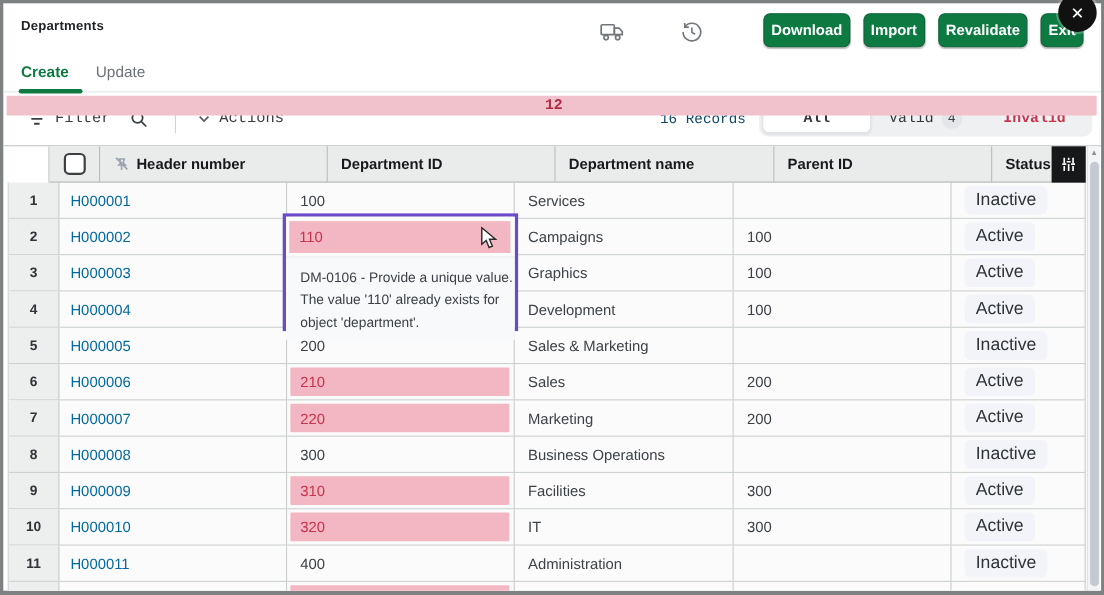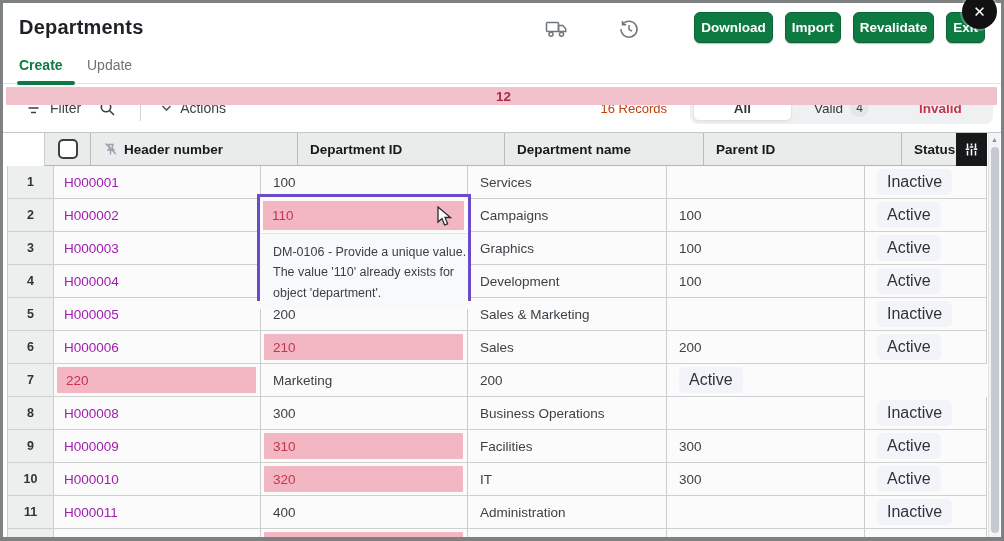--- a/index.html
+++ b/index.html
@@ -4,46 +4,46 @@
 <style>
   * { margin:0; padding:0; box-sizing:border-box; }
   html,body { width:1004px; height:541px; }
   body { font-family:"Liberation Sans","DejaVu Sans",sans-serif; background:#777b7c; }
 
   .frame { position:relative; width:1004px; height:541px; background:#7d8182; overflow:hidden; }
   .window { position:absolute; left:3px; top:3px; width:998px; height:534px; background:#ffffff; overflow:hidden; }
 
   
   .topbar { position:absolute; left:0; top:0; width:100%; height:52px; }
-  .title { position:absolute; left:16px; top:13px; font-size:20px; font-weight:700; color:#1f2226; letter-spacing:.2px; }
+  .title { position:absolute; left:16px; top:13px; font-size:12px; font-weight:700; color:#1f2226; letter-spacing:.2px; }
   .top-icons { position:absolute; left:540px; top:12px; display:flex; gap:44px; }
   .icon-btn { width:28px; height:28px; display:flex; align-items:center; justify-content:center; cursor:pointer; }
   .btn-group { position:absolute; right:16px; top:9px; display:flex; gap:12px; }
   .gbtn { background:#0d7a42; color:#fff; font-weight:700; font-size:13.5px; border:1px solid #0a6437;
           border-radius:6px; padding:7px 6px; box-shadow:0 1px 1px rgba(0,0,0,.25); white-space:nowrap; cursor:pointer;
           font-family:"Liberation Sans","DejaVu Sans",sans-serif; }
   .close-btn { position:absolute; right:7px; top:-6px; width:35px; height:35px; border-radius:50%;
                background:#111; color:#fff; display:flex; align-items:center; justify-content:center;
                font-size:15px; z-index:60; cursor:pointer; box-shadow:0 0 0 2px rgba(255,255,255,.25); }
 
   
   .tabs { position:absolute; left:0; top:52px; width:100%; height:29px; border-bottom:1px solid #e3e5e5; }
   .tab { position:absolute; top:2px; font-size:14px; font-weight:700; cursor:pointer; }
   .tab-create { left:16px; color:#0d7a42; }
   .tab-update { left:84px; color:#6d7276; font-weight:400; }
   .tab-underline { position:absolute; left:14px; bottom:-2px; width:58px; height:4px; background:#0d7a42; border-radius:3px; }
 
   
   .toolbar { position:absolute; left:0; top:81px; width:100%; height:49px; border-bottom:1px solid #c3c8c7;
-             display:flex; align-items:center; }
+             display:flex; align-items:center;font-family:Liberation Mono, monospace; }
   .tool-left { display:flex; align-items:center; gap:10px; padding-left:22px; }
   .tool-item { display:flex; align-items:center; gap:8px; font-size:14px; color:#3a3f44; cursor:pointer; }
   .vdiv { width:1px; height:26px; background:#cfd3d4; margin:0 10px 0 14px; }
   .spacer { flex:1; }
-  .records { font-size:13px; color:#c2410c; margin-right:23px; }
+  .records { font-size:13px; color:#0c4a6e; margin-right:12px; }
   .segmented { display:flex; align-items:flex-end; background:#eff0f1; border-radius:8px; padding:3px;
                margin-right:8px; height:32px; }
   .segment { width:99px; height:26px; display:flex; align-items:center; justify-content:center; gap:7px;
              font-size:13.5px; color:#33383c; cursor:pointer; border-radius:6px; }
   .segment.active { background:#ffffff; border:1px solid #e2e3e6; font-weight:700; box-shadow:0 1px 2px rgba(0,0,0,.06); }
   .segment.invalid { color:#c8334e; font-weight:600; }
   .badge { min-width:19px; height:18px; padding:0 5px; border-radius:10px; background:#e4e6e9;
            font-size:12px; color:#3c4145; display:flex; align-items:center; justify-content:center; }
   .badge.pink { background:#f1c2cc; color:#b22944; }
 
@@ -55,21 +55,21 @@
                padding-left:12px; font-size:13.5px; font-weight:700; color:#17191c; gap:6px; }
   .thead .hc.center { justify-content:center; padding-left:0; }
   .checkbox { width:20px; height:20px; border:2px solid #3c4043; border-radius:5px; background:#fff; cursor:pointer; }
   .settings-btn { position:absolute; right:0; top:0; width:31px; height:33px; background:#16181a;
                   display:flex; align-items:center; justify-content:center; cursor:pointer; }
 
   .trow { height:33px; background:#fbfbfb; border-left:1px solid #c9cdcc; }
   .c { border-right:1px solid #c9cdcc; border-bottom:1px solid #cdd1d0; display:flex; align-items:center;
        padding-left:12px; font-size:13.5px; color:#3c4247; overflow:hidden; }
   .c.num { justify-content:center; padding-left:0; background:#edefee; font-weight:700; font-size:12.5px; color:#2f3438; }
-  .c.hnum { color:#a21caf;padding-left:10px; }
+  .c.hnum { color:#0369a1;padding-left:10px; }
   .c.dept { position:relative; padding-left:0; }
   .pink { position:absolute; left:3px; right:4px; top:3px; bottom:3px; background:#f2b7c2; display:flex;
           align-items:center; padding-left:9px; color:#c8334e; font-size:13.5px; border-radius:1px; }
   .dept-val { padding-left:12px; }
   .pill { background:#f3f4f9; border-radius:5px; padding:4px 10px; font-size:16px; color:#2e3338; cursor:pointer; }
 
   
   .scrollbar { position:absolute; right:1px; top:130px; bottom:0; width:12px; background:#f3f4f6; border-left:1px solid #e0e2e4; }
   .sb-arrow { position:absolute; top:3px; left:0; width:100%; text-align:center; font-size:7px; color:#8a9098; }
   .sb-thumb { position:absolute; top:14px; left:2px; width:8px; bottom:4px; background:#c4c9d2; border-radius:5px; cursor:pointer; }
@@ -269,20 +269,21 @@
               <div class="pink">210</div>
             </div>
             <div class="c ">Sales</div>
             <div class="c ">200</div>
             <div class="c ">
               <span class="pill">Active</span>
             </div>
           </div>
           <div class="trow">
             <div class="c num">7</div>
+            <div class="c hnum">H000007</div>
             <div class="c dept">
               <div class="pink">220</div>
             </div>
             <div class="c ">Marketing</div>
             <div class="c ">200</div>
             <div class="c ">
               <span class="pill">Active</span>
             </div>
           </div>
           <div class="trow">

